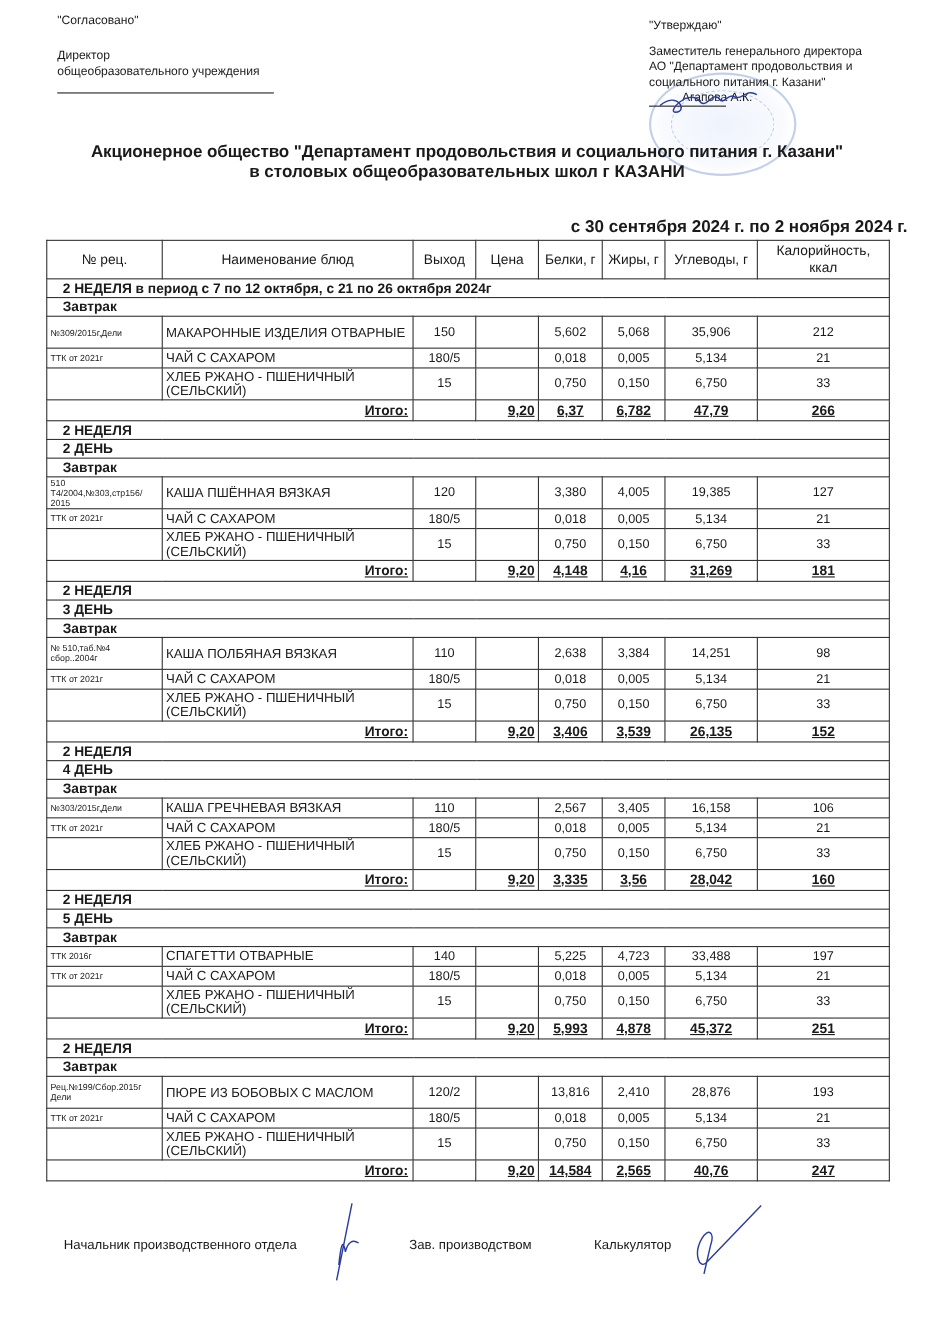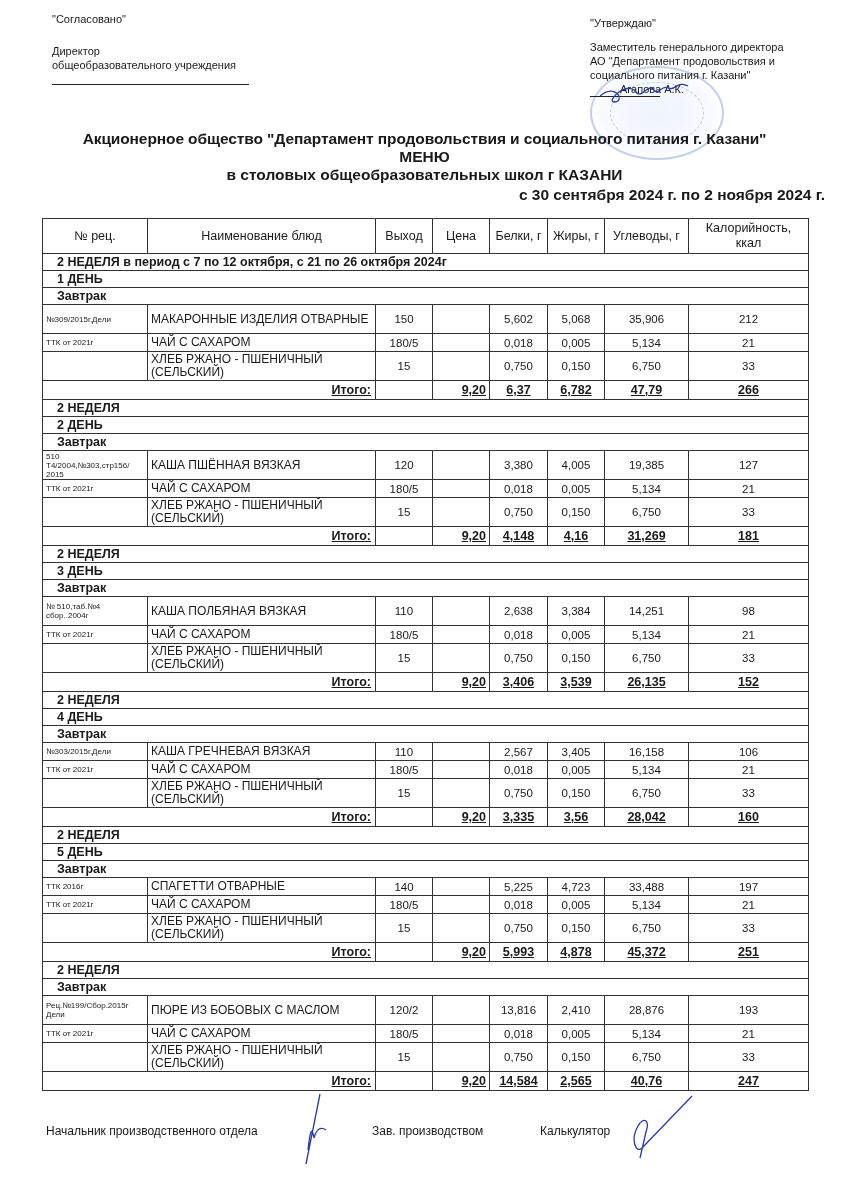--- a/index.html
+++ b/index.html
@@ -21,21 +21,21 @@
     border: 2px solid rgba(80,120,200,0.35);
     background: radial-gradient(ellipse at center, rgba(120,160,230,0.12), rgba(120,160,230,0.05) 60%, rgba(255,255,255,0) 70%);
   }
   .stamp-inner {
     position: absolute; left: 18px; top: 14px; right: 18px; bottom: 14px; border-radius: 50%;
     border: 1px dashed rgba(80,120,200,0.35);
   }
   .signature-svg { left: 596px; top: 72px; }
   .title-block { left: 0; top: 130px; width: 849px; text-align: center; font-weight: bold; font-size: 15.5px; line-height: 18px; }
   .title-block .org { letter-spacing: -0.1px; }
-  .period { right: 24px; top: 186px; font-weight: bold; font-size: 15.5px; }
+  .period { right: 24px; top: 198px; font-weight: bold; font-size: 15.5px; }
 
   table.menu {
     position: absolute; left: 42px; top: 218px; width: 766px;
     border-collapse: collapse; table-layout: fixed;
     font-size: 11.5px;
   }
   table.menu td, table.menu th {
     border: 1px solid #333; padding: 0 3px; vertical-align: middle; overflow: hidden;
   }
   table.menu th { font-weight: normal; font-size: 12.5px; height: 34px; text-align: center; line-height: 15px; }
@@ -45,21 +45,21 @@
   tr.dish td { height: 17px; }
   tr.dish.tall td { height: 28px; }
   td.code { font-size: 8px; line-height: 9px; color: #222; }
   td.name { font-size: 12px; line-height: 13px; }
   td.num { text-align: center; font-size: 11.5px; }
   tr.total td { height: 18px; font-weight: bold; font-size: 12.5px; text-align: center; text-decoration: underline; }
   tr.total td.total-label { text-align: right; padding-right: 4px; }
   tr.total td.price { text-align: right; }
 
   .footer { top: 1124px; font-size: 12px; }
-  .f1 { left: 46px; }
+  .f1 { left: 58px; }
   .f2 { left: 372px; }
   .f3 { left: 540px; }
   .pen { stroke: #2a3c9e; fill: none; stroke-width: 1.3; }
 </style>
 </head>
 <body>
 
 <div class="abs approve-left small">
   <div class="q">"Согласовано"</div>
   <div>Директор</div>
@@ -81,21 +81,20 @@
     <span>Агапова А.К.</span>
   </div>
 </div>
 
 <svg class="abs signature-svg" width="100" height="40">
   <path class="pen" d="M4 24 C 20 10, 30 30, 18 30 C 10 30, 30 8, 40 20 C 46 28, 52 10, 58 18 C 62 24, 66 12, 72 16 C 78 20, 82 8, 92 14"></path>
 </svg>
 
 <div class="abs title-block">
   <div class="org">Акционерное общество "Департамент продовольствия и социального питания г. Казани"</div>
-  <div>МЕНЮ</div>
   <div>в столовых общеобразовательных школ г КАЗАНИ</div>
 </div>
 <div class="abs period">с 30 сентября 2024 г. по 2 ноября 2024 г.</div>
 
 <table class="menu">
   <colgroup>
     <col style="width:105px">
       <col style="width:228px">
       <col style="width:57px">
       <col style="width:57px">
@@ -113,23 +112,20 @@
       <th>Белки, г</th>
       <th>Жиры, г</th>
       <th>Углеводы, г</th>
       <th>Калорийность, ккал</th>
     </tr>
   </thead>
   <tbody id="menu-body">
     <tr class="section">
       <td colspan="8">2 НЕДЕЛЯ в период с 7 по 12 октября, с 21 по 26 октября 2024г</td>
     </tr>
-  <tr class="section">
-        <td colspan="8">1 ДЕНЬ</td>
-      </tr>
       <tr class="section">
         <td colspan="8">Завтрак</td>
       </tr>
       <tr class="dish tall">
         <td class="code">№309/2015г,Дели</td>
         <td class="name">МАКАРОННЫЕ ИЗДЕЛИЯ ОТВАРНЫЕ</td>
         <td class="num">150</td>
         <td class="num"></td>
         <td class="num">5,602</td>
         <td class="num">5,068</td>

